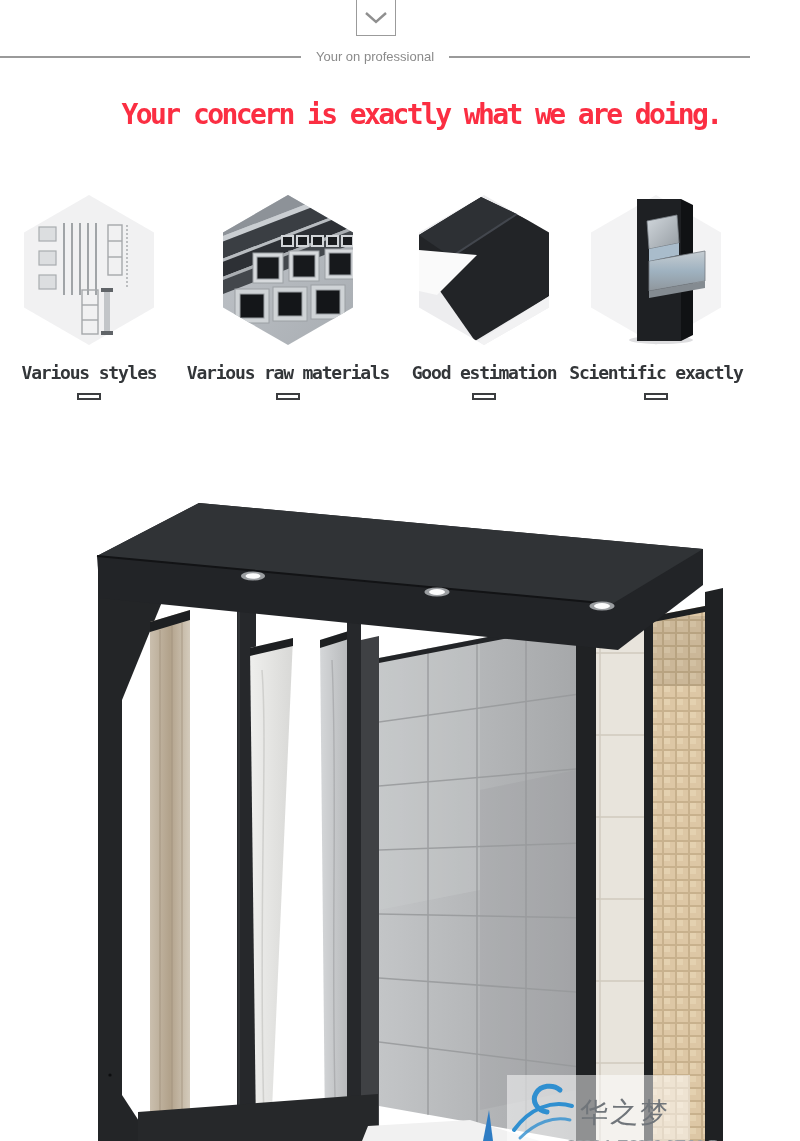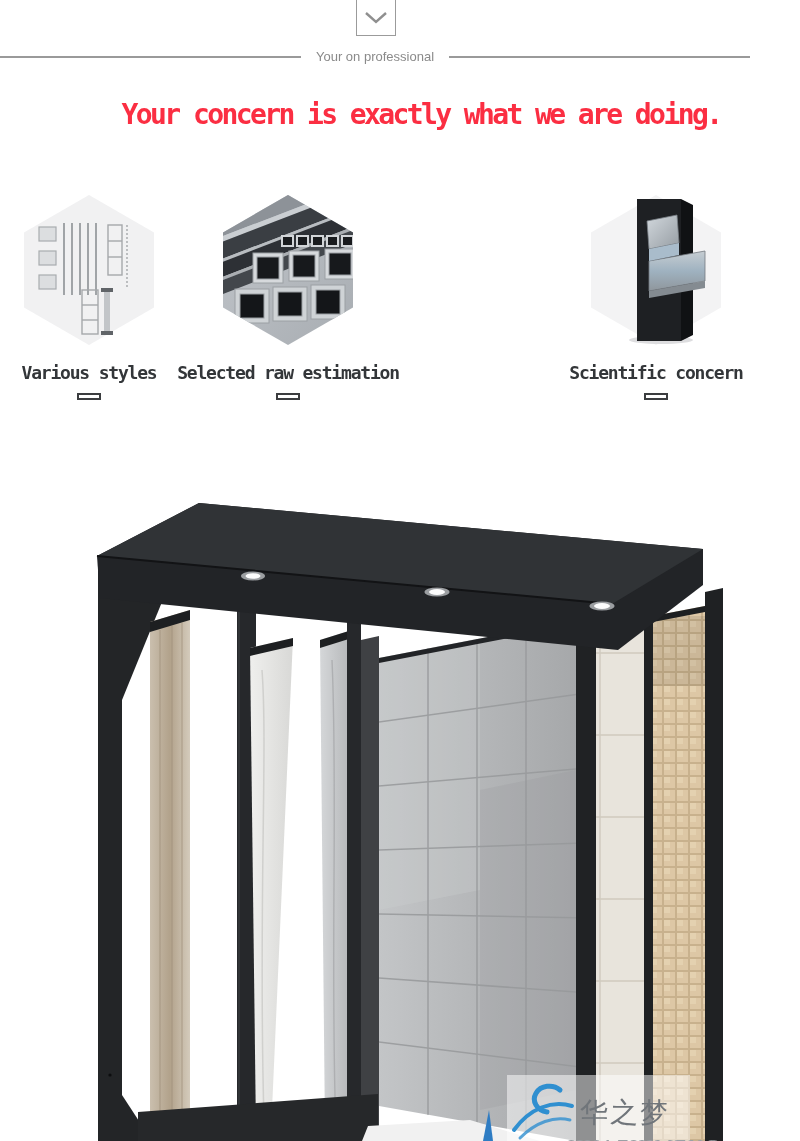--- a/index.html
+++ b/index.html
@@ -126,24 +126,43 @@
               <rect x="106" y="58" width="22" height="22" fill="#17191c"></rect>
             <rect x="12" y="94" width="34" height="34" fill="#cfd3d6"></rect>
               <rect x="17" y="99" width="24" height="24" fill="#141619"></rect>
             <rect x="50" y="92" width="34" height="34" fill="#cfd3d6"></rect>
               <rect x="55" y="97" width="24" height="24" fill="#141619"></rect>
             <rect x="88" y="90" width="34" height="34" fill="#cfd3d6"></rect>
               <rect x="93" y="95" width="24" height="24" fill="#141619"></rect>
           </g>
         </g>
       </svg>
-      <span class="label">Selected raw estimation</span>
+      <span class="label">Various raw materials</span>
       <div class="bar"></div>
     </div>
 
+    <div class="feature f2">
+      <svg width="130" height="150" viewBox="0 0 130 150">
+        <defs>
+            <clipPath id="hexC">
+              <polygon points="65,0 130,37.5 130,112.5 65,150 0,112.5 0,37.5"></polygon>
+            </clipPath>
+          </defs>
+        <g clip-path="url(#hexC)">
+          <rect x="-20" y="-20" width="170" height="190" fill="#ededef"></rect>
+          <polygon points="0,40 62,2 132,36 132,100 56,146 0,66" fill="#222427"></polygon>
+          <polygon points="0,40 62,2 98,19 32,62" fill="#2d3034"></polygon>
+          <line x1="32" y1="62" x2="98" y2="19" stroke="#43474e" stroke-width="2"></line>
+          <polygon points="0,55 58,60 18,100 0,96" fill="#fafafa"></polygon>
+          <polygon points="60,146 132,100 132,116 66,152" fill="#f2f2f3"></polygon>
+        </g>
+      </svg>
+      <span class="label">Good estimation</span>
+      <div class="bar"></div>
+    </div>
 
     <div class="feature f3">
       <svg width="130" height="150" viewBox="0 0 130 150">
         <defs>
           <linearGradient id="stA" x1="0" y1="0" x2="1" y2="1">
             <stop offset="0" stop-color="#d2d8dd"></stop>
               <stop offset="1" stop-color="#969da3"></stop>
           </linearGradient>
           <linearGradient id="stB" x1="0" y1="0" x2="0" y2="1">
             <stop offset="0" stop-color="#c6cdd2"></stop>
@@ -153,21 +172,21 @@
         </defs>
         <polygon points="65,0 130,37.5 130,112.5 65,150 0,112.5 0,37.5" fill="#f3f3f4"></polygon>
         <ellipse cx="70" cy="145" rx="32" ry="4" fill="#dddddf"></ellipse>
         <rect x="46" y="4" width="44" height="142" fill="#1e2023"></rect>
         <polygon points="90,4 102,10 102,140 90,146" fill="#101214"></polygon>
         <polygon points="56,26 86,20 88,48 58,54" fill="url(#stA)" stroke="#777e84" stroke-width="0.8"></polygon>
         <polygon points="58,66 114,56 114,86 58,96" fill="url(#stB)" stroke="#737a80" stroke-width="0.8"></polygon>
         <polygon points="58,96 114,86 114,93 58,103" fill="#848b91"></polygon>
         <polygon points="58,54 58,66 88,60 88,48" fill="#a9bccb"></polygon>
       </svg>
-      <span class="label">Scientific concern</span>
+      <span class="label">Scientific exactly</span>
       <div class="bar"></div>
     </div>
   </div>
 
   <div class="product">
     <svg width="800" height="651" viewBox="0 0 800 651">
       <defs>
         <linearGradient id="grayTile" x1="0" y1="0" x2="1" y2="0">
           <stop offset="0" stop-color="#c3c5c7"></stop>
             <stop offset="1" stop-color="#a6a8aa"></stop>

